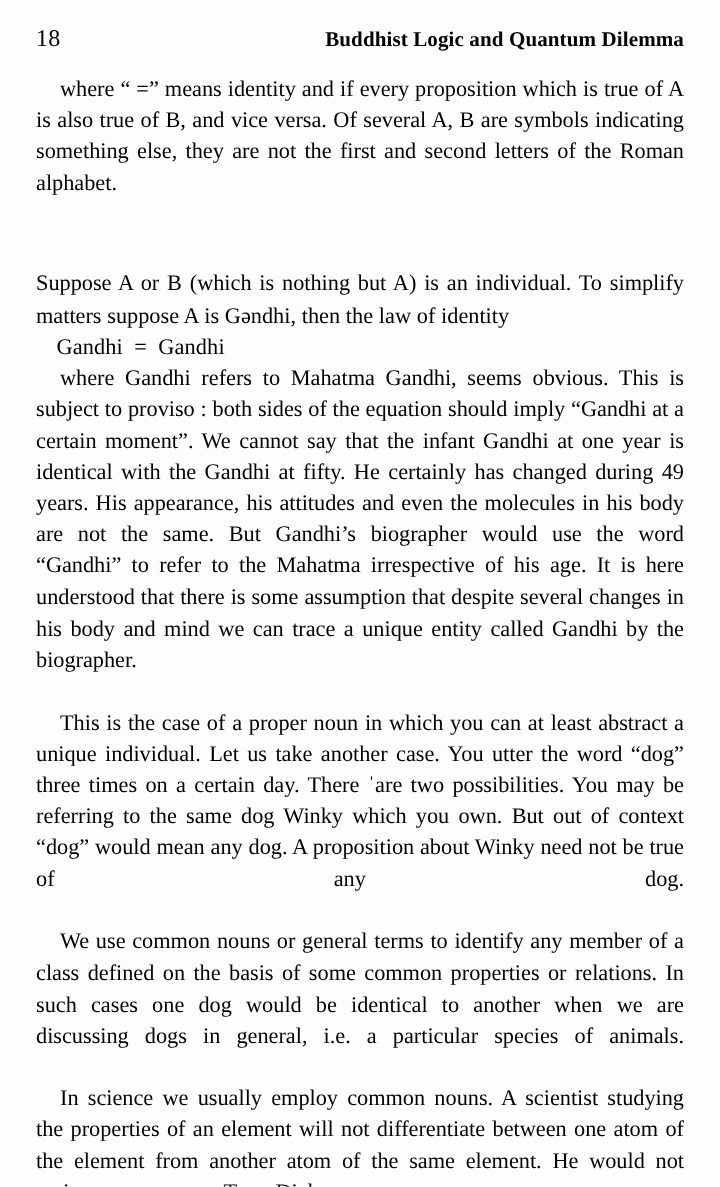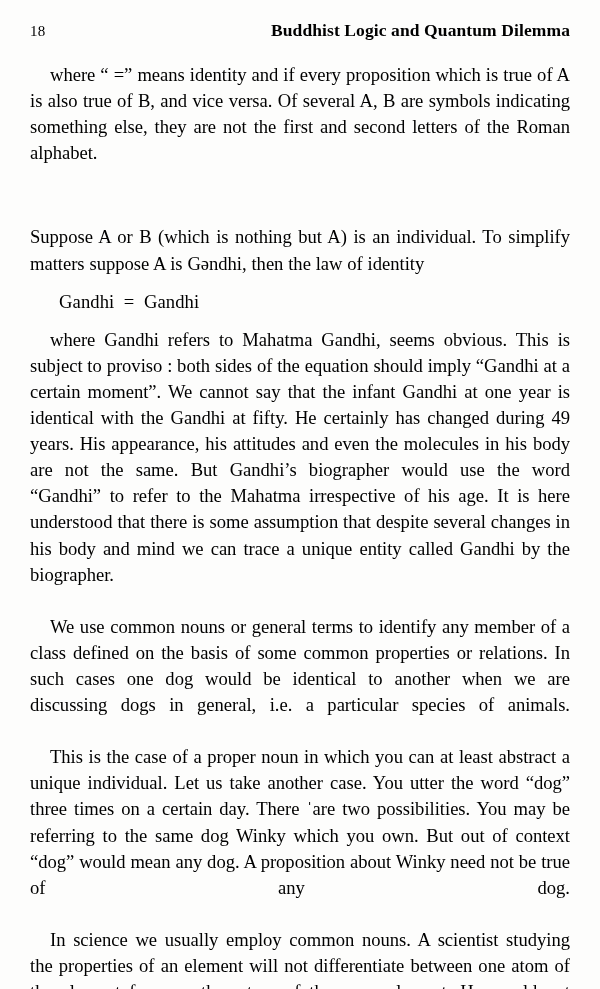--- a/index.html
+++ b/index.html
@@ -29,21 +29,21 @@
     position: absolute;
     top: 22px;
     left: 30px;
     right: 30px;
     height: 24px;
     display: flex;
     align-items: baseline;
     justify-content: space-between;
   }
   .folio {
-    font-size: 15px;
+    font-size: 20px;
     line-height: 1;
     letter-spacing: 0.2px;
   }
   .running-title {
     font-size: 17.5px;
     line-height: 1;
     letter-spacing: 0.1px;
     white-space: nowrap;
     font-weight: bold;
   }
@@ -86,21 +86,21 @@
   h2.section-heading {
     margin: 0;
     font-size: 18.4px;
     line-height: 26px;
     font-weight: bold;
     letter-spacing: 0.05px;
   }
 
   
   .equation-line {
-    margin: 12px;
+    margin: 0;
     font-size: 18.6px;
     line-height: 26.1px;
     padding-left: 17px;
     white-space: pre;
     letter-spacing: 0.1px;
   }
 
   
   .gap-before-heading { height: 21px; }
   .gap-after-heading  { height: 11px; }
@@ -123,21 +123,21 @@
 
 
     <div class="gap-after-heading"></div>
 
     <p class="para flush nostretch">Suppose A or B (which is nothing but A) is an individual. To simplify matters suppose A is Gəndhi, then the law of identity</p>
 
     <p class="equation-line">Gandhi  =  Gandhi</p>
 
     <p class="para indent">where Gandhi refers to Mahatma Gandhi, seems obvious. This is subject to proviso : both sides of the equation should imply “Gandhi at a certain moment”. We cannot say that the infant Gandhi at one year is identical with the Gandhi at fifty. He certainly has changed during 49 years. His appearance, his attitudes and even the molecules in his body are not the same. But Gandhi’s biographer would use the word “Gandhi” to refer to the Mahatma irrespective of his age. It is here understood that there is some assumption that despite several changes in his body and mind we can trace a unique entity called Gandhi by the biographer.</p>
 
+    <p class="para indent">This is the case of a proper noun in which you can at least abstract a unique individual. Let us take another case. You utter the word “dog” three times on a certain day. There ˈare two possibilities. You may be referring to the same dog Winky which you own. But out of context “dog” would mean any dog. A proposition about Winky need not be true of any dog.</p>
+
     <p class="para indent">We use common nouns or general terms to identify any member of a class defined on the basis of some common properties or relations. In such cases one dog would be identical to another when we are discussing dogs in general, i.e. a particular species of animals.</p>
-
-    <p class="para indent">This is the case of a proper noun in which you can at least abstract a unique individual. Let us take another case. You utter the word “dog” three times on a certain day. There ˈare two possibilities. You may be referring to the same dog Winky which you own. But out of context “dog” would mean any dog. A proposition about Winky need not be true of any dog.</p>
 
     <p class="para indent nostretch">In science we usually employ common nouns. A scientist studying the properties of an element will not differentiate between one atom of the element from another atom of the same element. He would not assign proper names Tom, Dick</p>
 
   </div>
 
 </div>
 
 </body></html>

